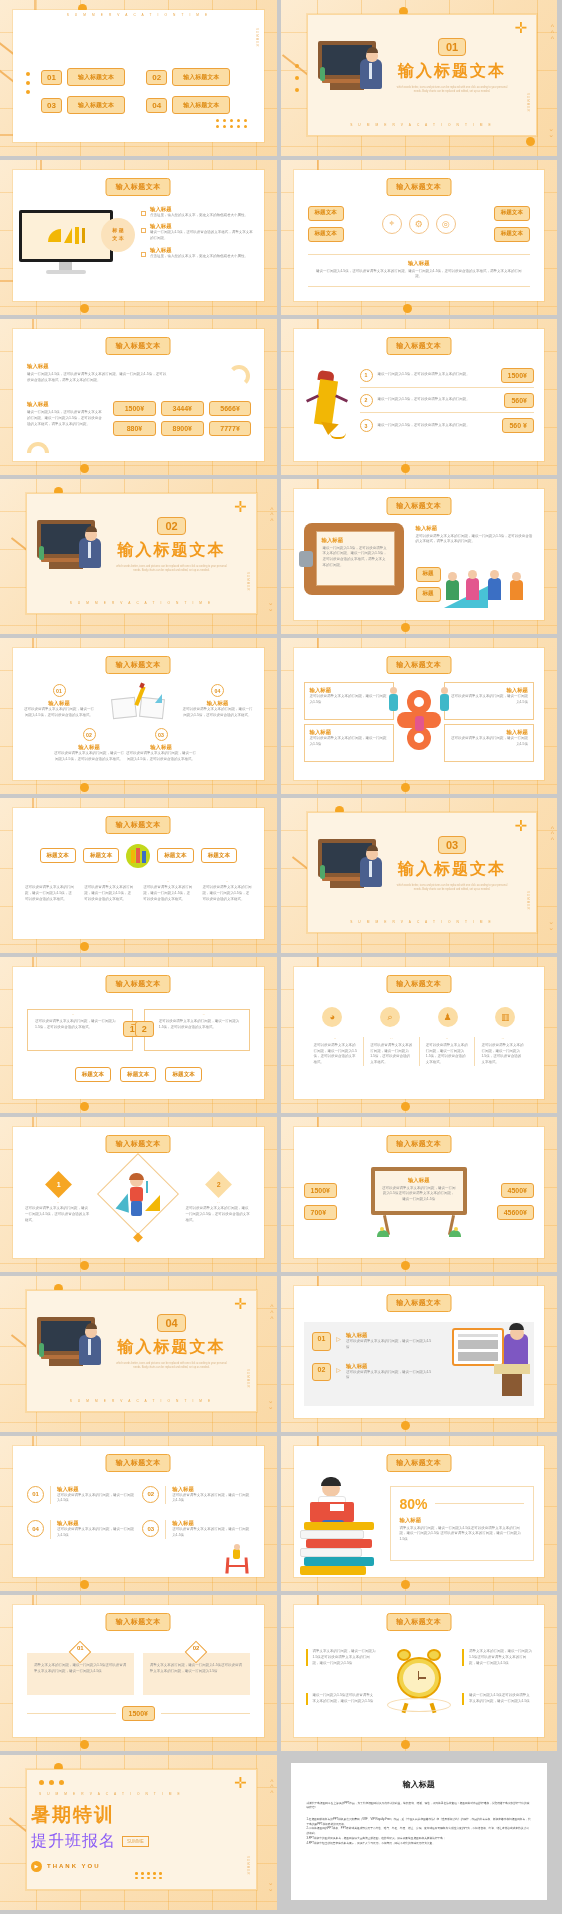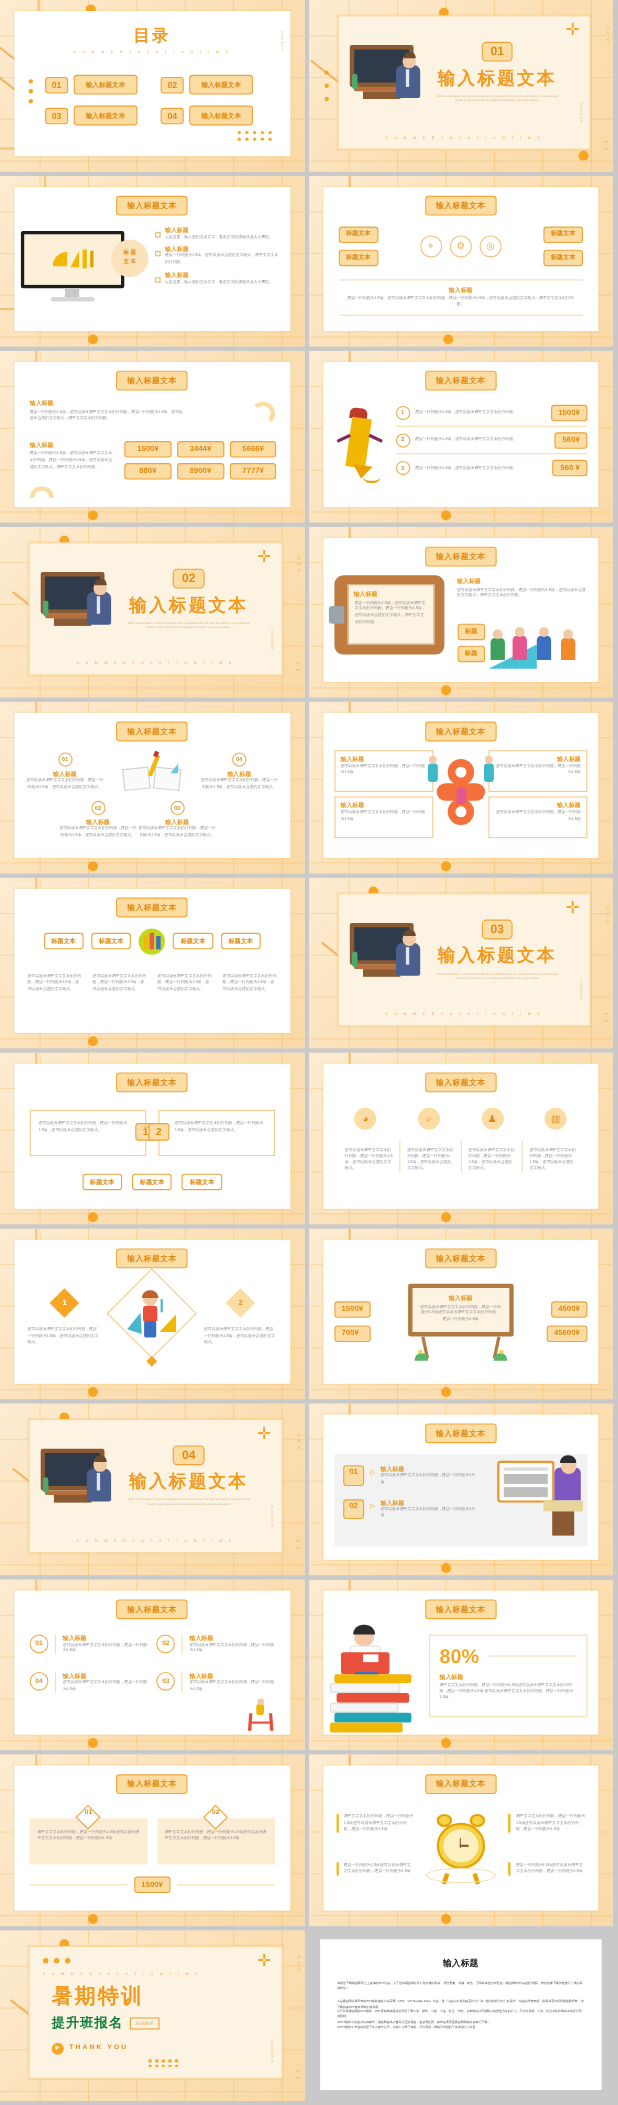--- a/index.html
+++ b/index.html
@@ -107,21 +107,20 @@
 
   <div class="slide">
     <div class="bg">
       <i class="dotbig" style="left:78px;top:4px"></i>
       <i class="diag" style="left:-6px;top:58px"></i>
       <i class="diag" style="left:-8px;top:84px"></i>
       <i class="barv" style="left:34px;top:0;height:24px"></i>
       <i class="barh" style="left:0;top:134px;width:70px"></i>
     </div>
     <div class="page">
-      <div class="head-big" style="margin-top:13px">目录</div>
       <div class="sub-dots" style="margin-top:3px">S U M M E R   V A C A T I O N   T I M E</div>
       <div class="vside" style="position:absolute;right:5px;top:18px">SUMMER</div>
       <div style="position:absolute;left:13px;top:62px">
         <i style="display:block;width:4px;height:4px;border-radius:50%;background:#f6a623;margin-bottom:5px"></i>
         <i style="display:block;width:4px;height:4px;border-radius:50%;background:#f6a623;margin-bottom:5px"></i>
         <i style="display:block;width:4px;height:4px;border-radius:50%;background:#f6a623"></i>
       </div>
       <div style="position:absolute;left:28px;right:22px;top:58px;display:grid;grid-template-columns:1fr 1fr;gap:10px 10px">
         <div class="flex ac" style="gap:5px">
           <span class="numbox">01</span>
@@ -852,21 +851,21 @@
         <div style="position:absolute;left:22px;top:40px;width:22px;height:24px;background:#3b6fc4;border-radius:3px"></div>
         <div style="position:absolute;left:4px;top:42px;width:70px;height:8px;background:#f2b705;border-radius:2px"></div>
         <div style="position:absolute;left:0;top:50px;width:64px;height:9px;background:#f5f5f5;border:1px solid #ddd;border-radius:2px"></div>
         <div style="position:absolute;left:6px;top:59px;width:66px;height:9px;background:#e8503c;border-radius:2px"></div>
         <div style="position:absolute;left:0;top:68px;width:62px;height:9px;background:#f5f5f5;border:1px solid #ddd;border-radius:2px"></div>
         <div style="position:absolute;left:4px;top:77px;width:70px;height:9px;background:#1fa5b5;border-radius:2px"></div>
         <div style="position:absolute;left:0;top:86px;width:66px;height:9px;background:#f2b705;border-radius:2px"></div>
       </div>
       <div style="position:absolute;left:96px;right:10px;top:40px;bottom:16px;border:1px solid #f6dcb2;padding:10px 9px">
         <div class="flex ac" style="gap:7px">
-          <span style="color:#f6a623;font-weight:bold;font-size:18px;line-height:1">80%</span>
+          <span style="color:#f6a623;font-weight:bold;font-size:14px;line-height:1">80%</span>
           <span style="flex:1;height:1px;background:#f6dcb2"></span>
         </div>
         <div class="h3" style="margin-top:6px">输入标题</div>
         <div class="body" style="margin-top:2px">调整文字文本的行间距，建议一行间距为1.5倍还可以设置调整文字文本的行间距，建议一行间距为1.5倍 还可以设置调整文字文本的行间距，建议一行间距为1.5倍</div>
       </div>
     </div>
   </div>
 
   <div class="slide">
     <div class="bg">
@@ -936,24 +935,24 @@
       <i class="diag" style="left:4px;top:78px"></i>
     </div>
     <div class="page cream">
       <span class="plus" style="position:absolute;right:9px;top:5px">✛</span>
       <div class="flex" style="position:absolute;left:12px;top:10px;gap:5px">
         <i style="width:5px;height:5px;background:#f6a623;border-radius:50%"></i>
         <i style="width:5px;height:5px;background:#f6a623;border-radius:50%"></i>
         <i style="width:5px;height:5px;background:#f6a623;border-radius:50%"></i>
       </div>
       <div style="position:absolute;left:12px;top:22px;color:#e9a648;font-size:3.2px;letter-spacing:2.6px">S U M M E R   V A C A T I O N   T I M E</div>
-      <div style="position:absolute;left:20px;top:32px">
+      <div style="position:absolute;left:4px;top:32px">
         <div style="color:#f29a1d;font-weight:bold;font-size:19px;letter-spacing:2px">暑期特训</div>
         <div class="flex ac" style="gap:6px;margin-top:3px">
-          <span style="color:#15803d;font-weight:bold;font-size:12px;letter-spacing:1px">提升班报名</span>
+          <span style="color:#8b5cf6;font-weight:normal;font-size:16px;letter-spacing:1px">提升班报名</span>
           <span style="border:1px solid #eda23a;color:#e3ac5d;font-size:4.5px;padding:2px 4px">SUMME</span>
         </div>
         <div class="flex ac" style="gap:5px;margin-top:9px">
           <span style="width:11px;height:11px;border-radius:50%;background:#f6a623;color:#fff;font-size:5px;display:flex;align-items:center;justify-content:center">▶</span>
           <span style="color:#e08a15;font-weight:bold;font-size:6px;letter-spacing:2px">THANK YOU</span>
         </div>
       </div>
       <div style="position:absolute;left:108px;bottom:10px;display:grid;grid-template-columns:repeat(5,4px);gap:2px">
         <i style="width:2.5px;height:2.5px;background:#f6a623;border-radius:50%"></i>
           <i style="width:2.5px;height:2.5px;background:#f6a623;border-radius:50%"></i>

